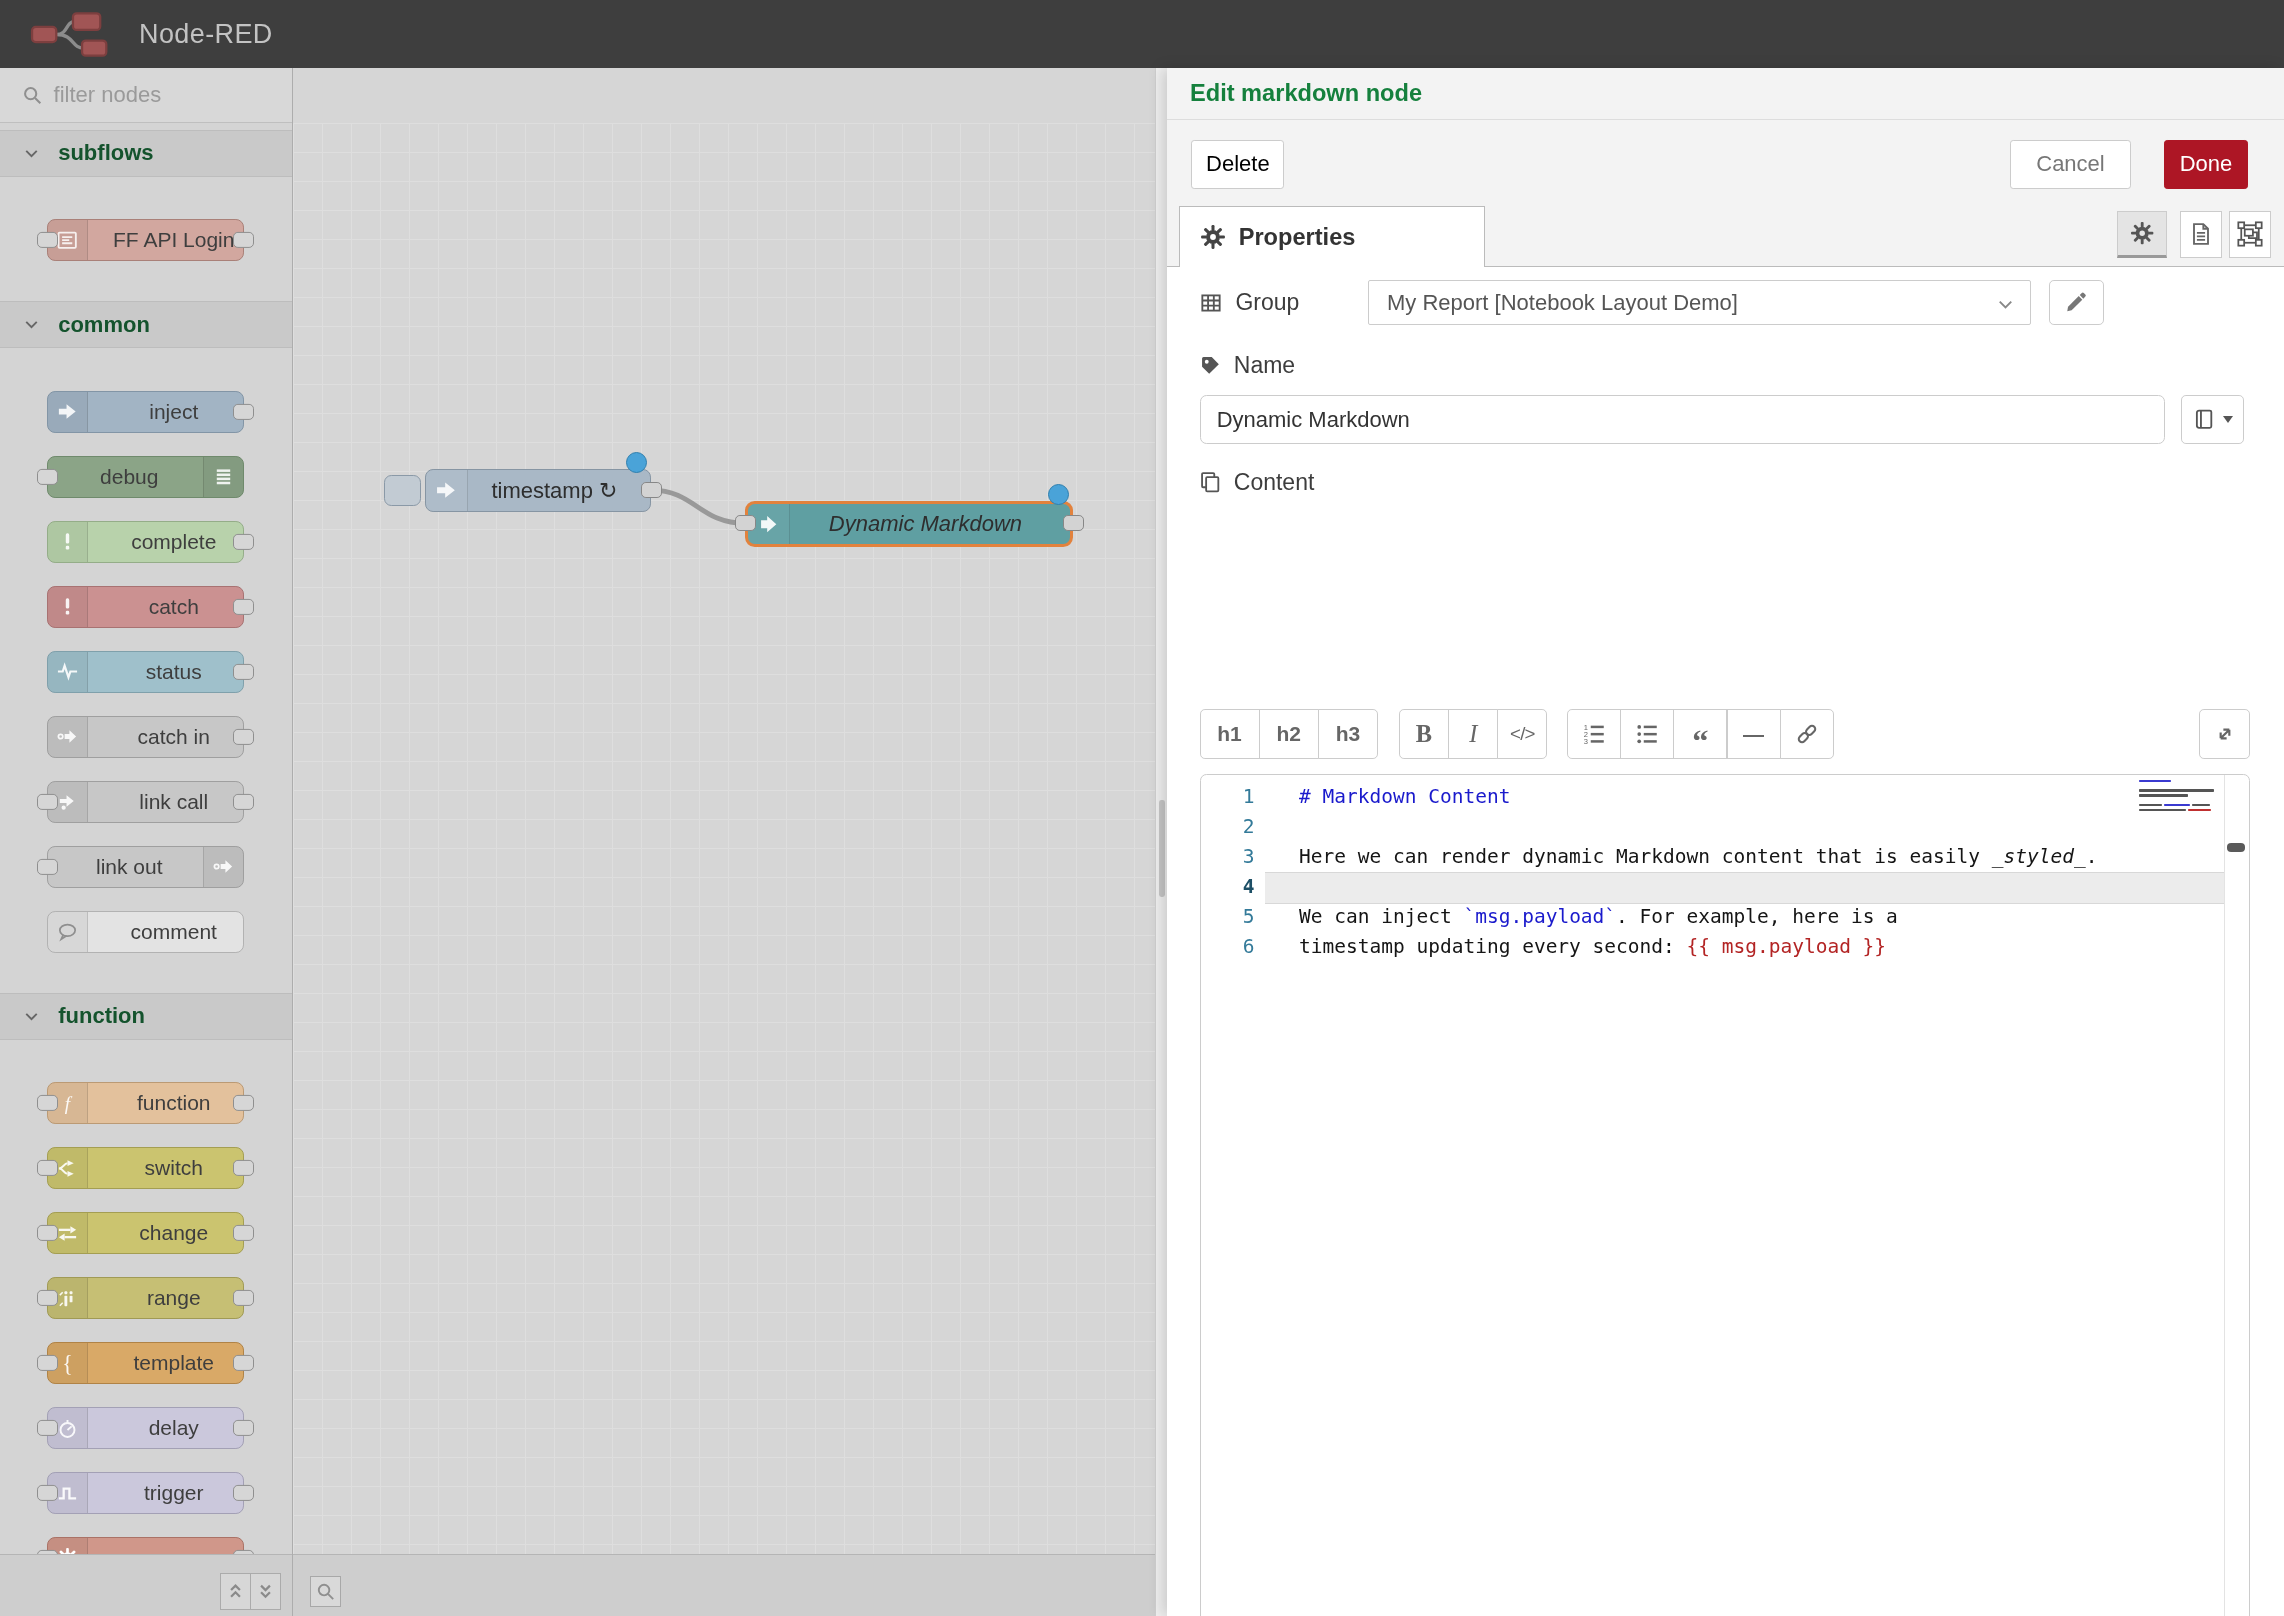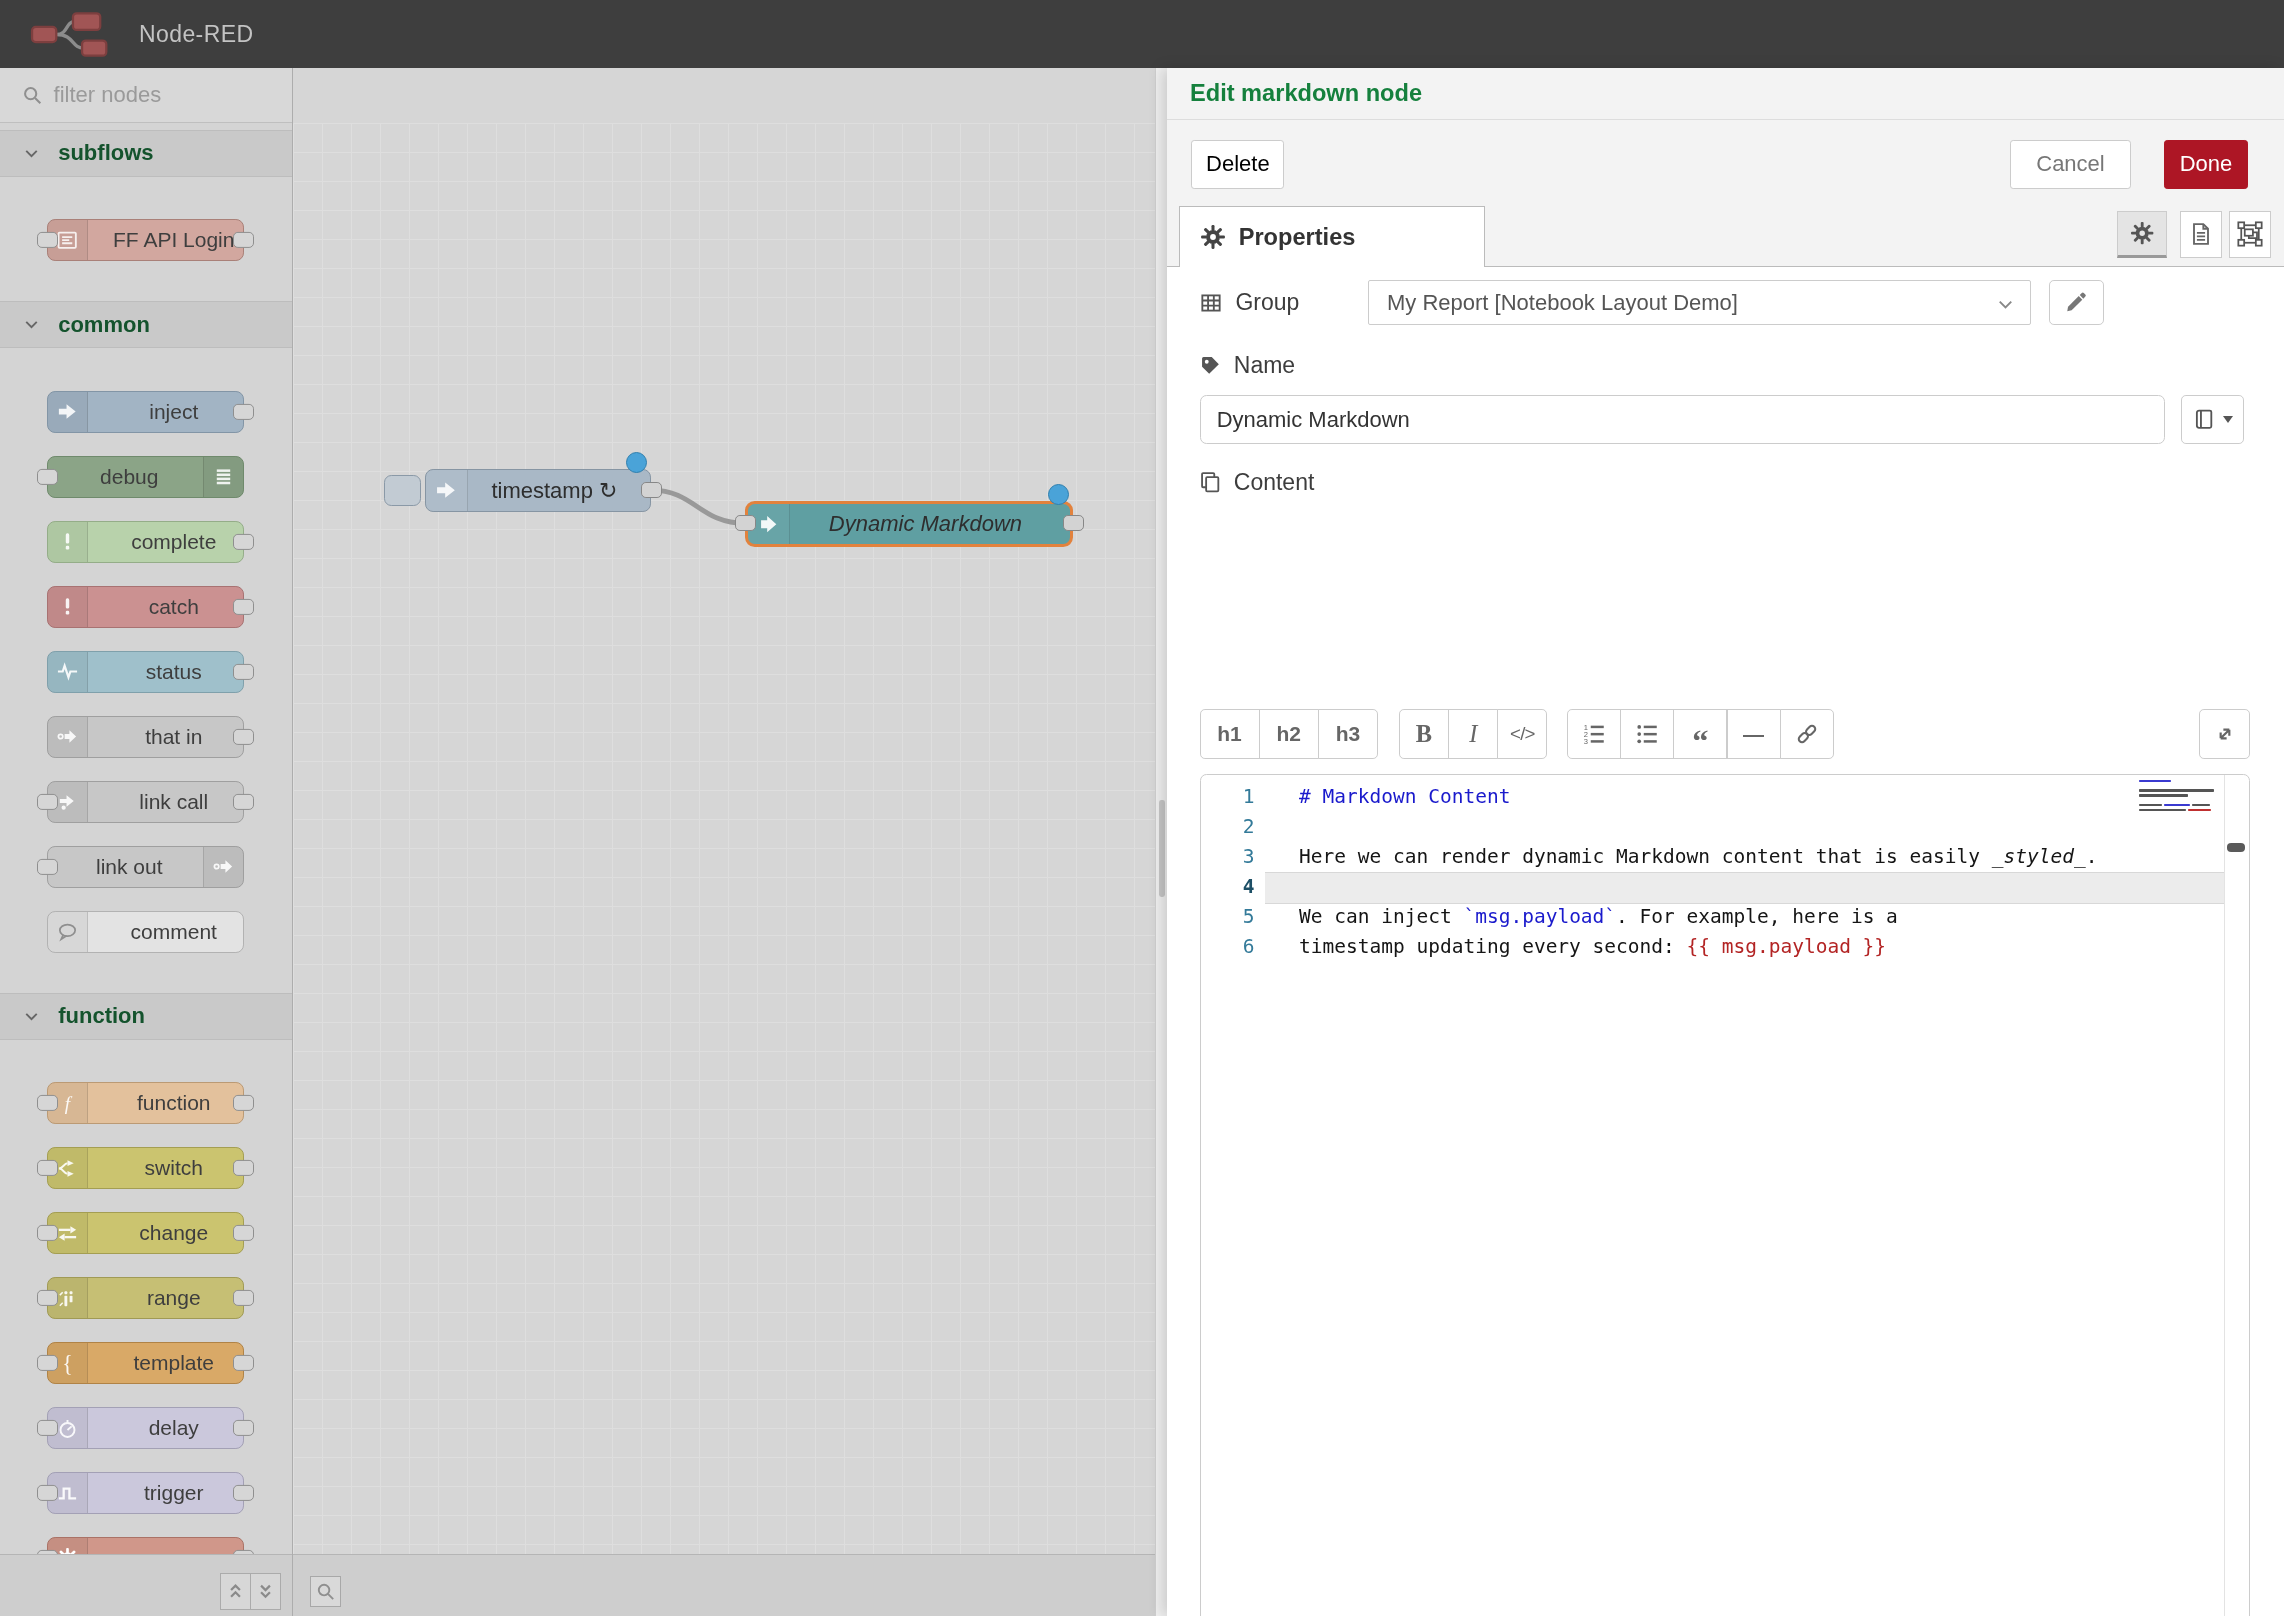--- a/index.html
+++ b/index.html
@@ -2,21 +2,21 @@
 <html style="font-size:13px"><head>
 <meta charset="utf-8">
 <style>
   html,body{margin:0;padding:0;background:#fff;}
   body{width:2284px;height:1616px;overflow:hidden;font-family:"Liberation Sans",sans-serif;-webkit-font-smoothing:antialiased;}
   .app{position:relative;width:2284px;height:1616px;background:#d6d6d6;}
   svg{display:block;}
 
   
   .app-header{position:absolute;left:0;top:0;width:100%;height:68px;background:#3e3e3e;display:flex;align-items:center;padding-left:29px;box-sizing:border-box;z-index:40;}
-  .app-title{color:#c3c3c3;font-size:23px;font-weight:500;margin-left:13px;letter-spacing:0.4px;}
+  .app-title{color:#c3c3c3;font-size:27px;font-weight:500;margin-left:13px;letter-spacing:0.4px;}
 
   
   .palette{position:absolute;left:0;top:68px;width:293px;bottom:0;background:#d4d4d4;border-right:0.8px solid #adadad;box-sizing:border-box;z-index:30;}
   .palette-search{height:55px;background:#d8d8d8;border-bottom:0.8px solid #bfbfbf;display:flex;align-items:center;padding-left:19.5px;gap:9.7px;box-sizing:border-box;}
   .palette-search-text{color:#9a9a9a;font-size:22px;}
   .palette-scroll{position:absolute;top:55px;left:0;right:0;bottom:62px;overflow:hidden;}
   .cat-header{height:47px;background:#c9c9c9;border-top:0.8px solid #bdbdbd;border-bottom:0.8px solid #bdbdbd;display:flex;align-items:center;padding-left:21px;gap:16.2px;box-sizing:border-box;}
   .cat-label{font-size:22px;font-weight:bold;color:#14532d;}
   .cat-items{list-style:none;margin:0;padding:19.5px 0 17px 0;}
   .pnode-row{position:relative;height:42px;margin:23px 0;}
@@ -253,21 +253,21 @@
             <li class="pnode-row">
               <div class="pnode" style="background: rgb(199, 199, 199); border-color: rgb(159, 159, 159);">
                 <div class="pnode-iconbox left">
                   <svg width="23" height="23" viewBox="0 0 24 24">
                     <g opacity=".9">
                       <circle cx="4.8" cy="12" r="2.3" fill="none" stroke="#fff" stroke-width="1.8"></circle>
                       <polygon points="9,9.5 14,9.5 14,5.5 21,12 14,18.5 14,14.5 9,14.5" fill="#fff"></polygon>
                     </g>
                   </svg>
                 </div>
-                <div class="pnode-label icon-left">that in</div>
+                <div class="pnode-label icon-left">catch in</div>
                 <span class="port pr"></span>
               </div>
             </li>
             <li class="pnode-row">
               <div class="pnode" style="background: rgb(199, 199, 199); border-color: rgb(159, 159, 159);">
                 <div class="pnode-iconbox left">
                   <svg width="23" height="23" viewBox="0 0 24 24">
                     <g opacity=".9" fill="#fff">
                       <polygon points="4,9.5 11,9.5 11,5.5 18.5,11.5 11,17.5 11,13.5 4,13.5"></polygon>
                       <circle cx="8" cy="18.5" r="2.2"></circle>

